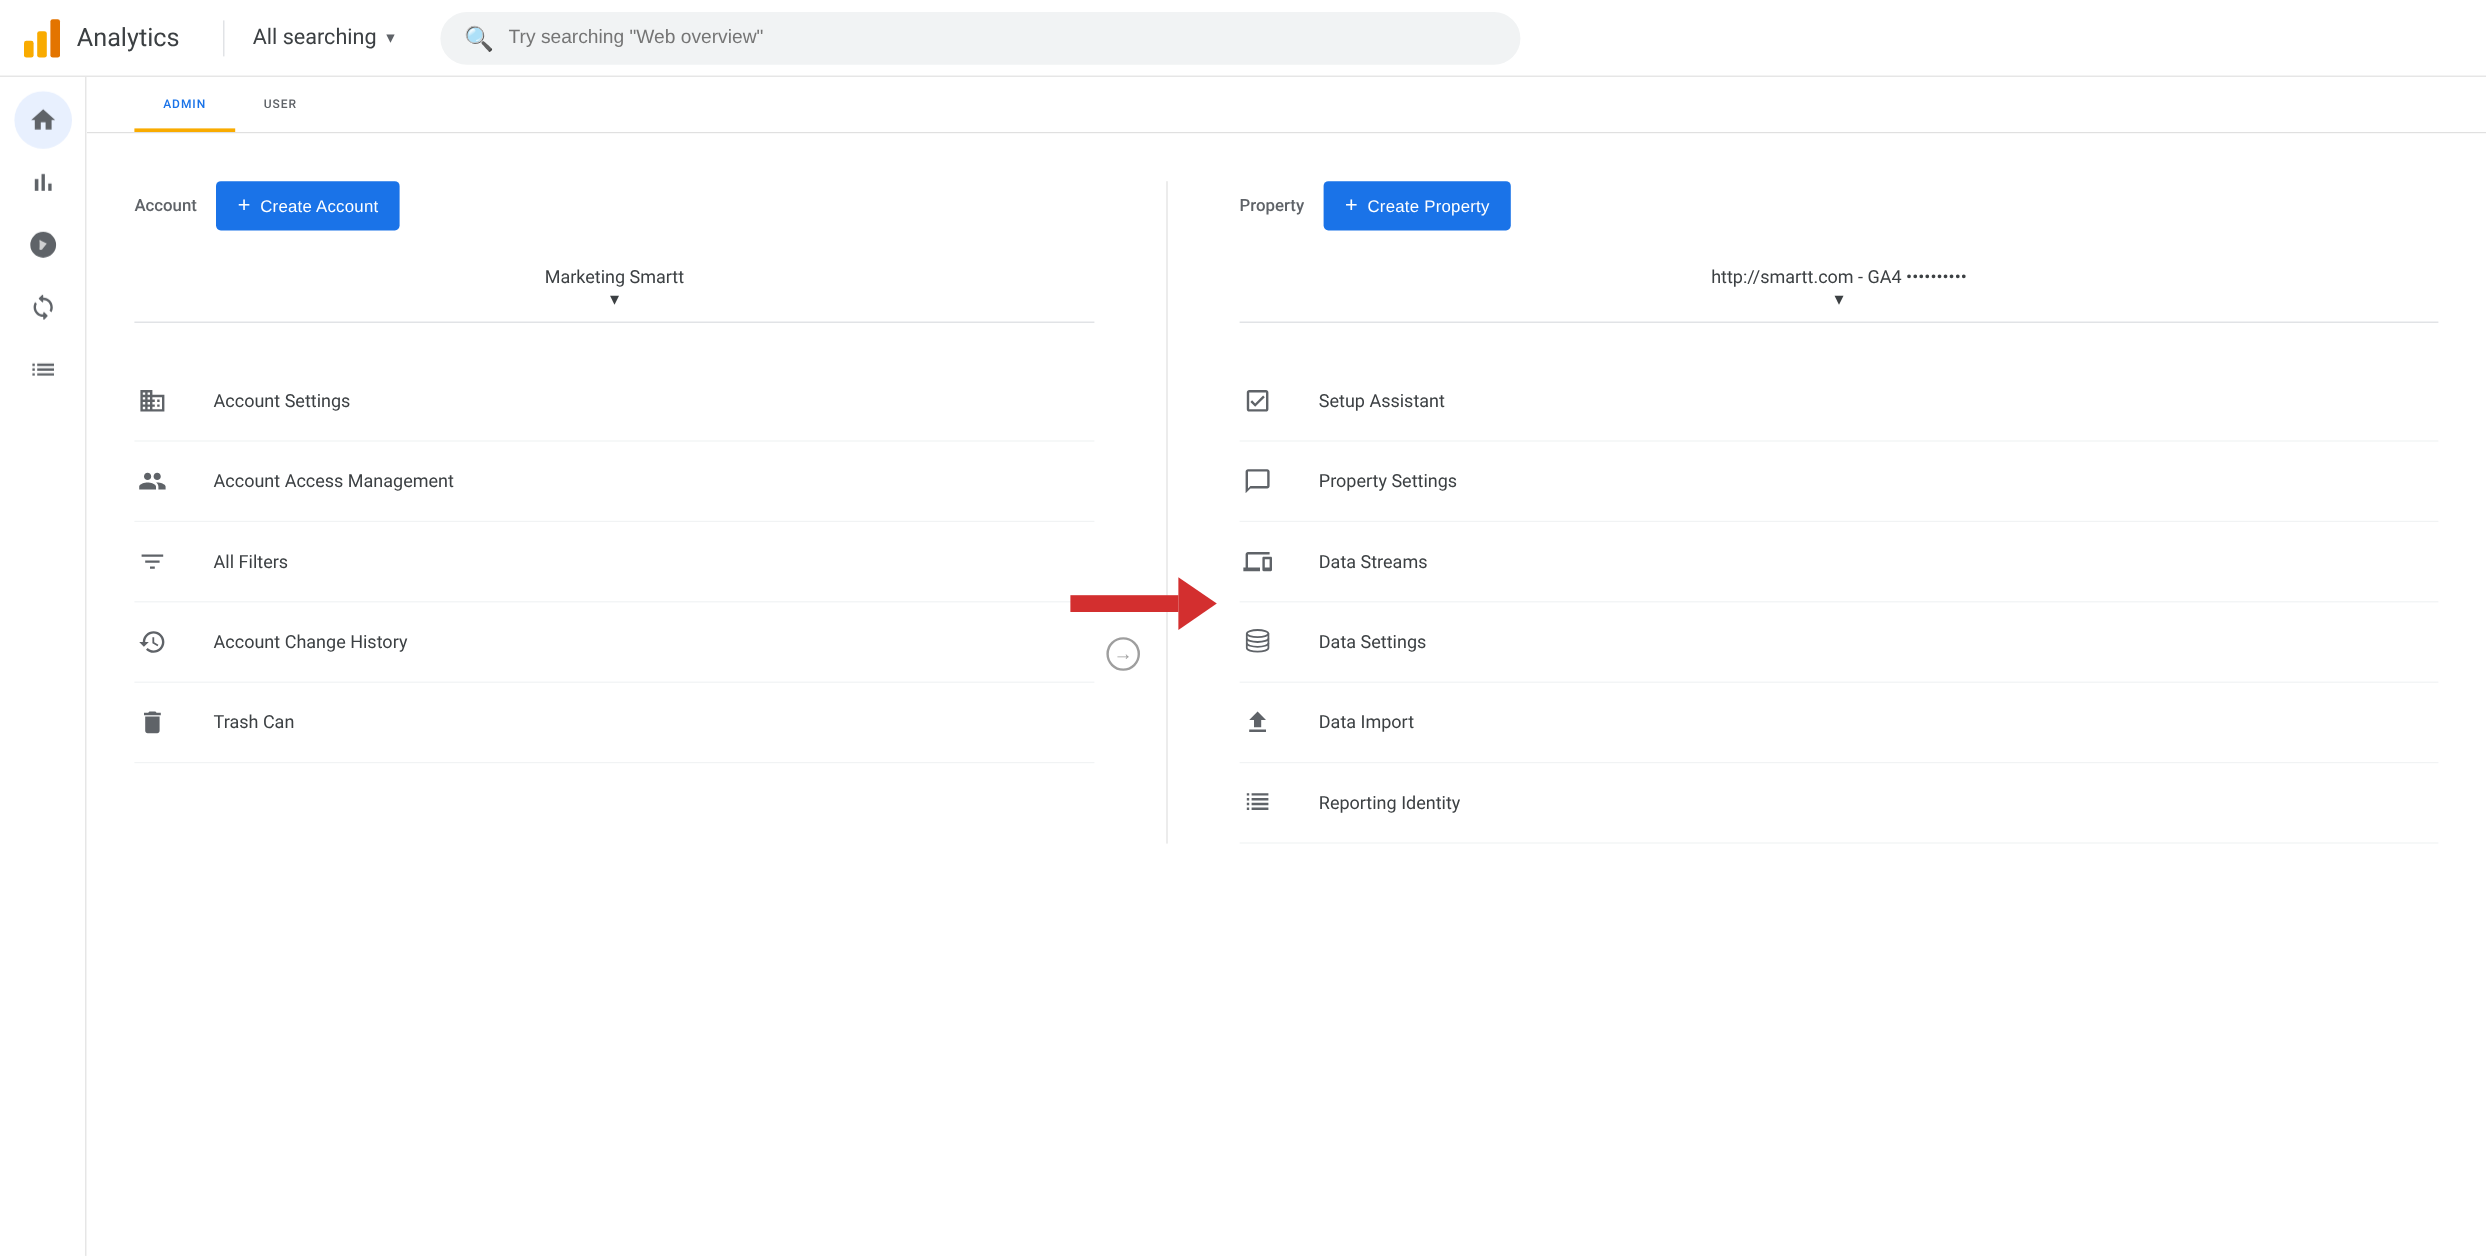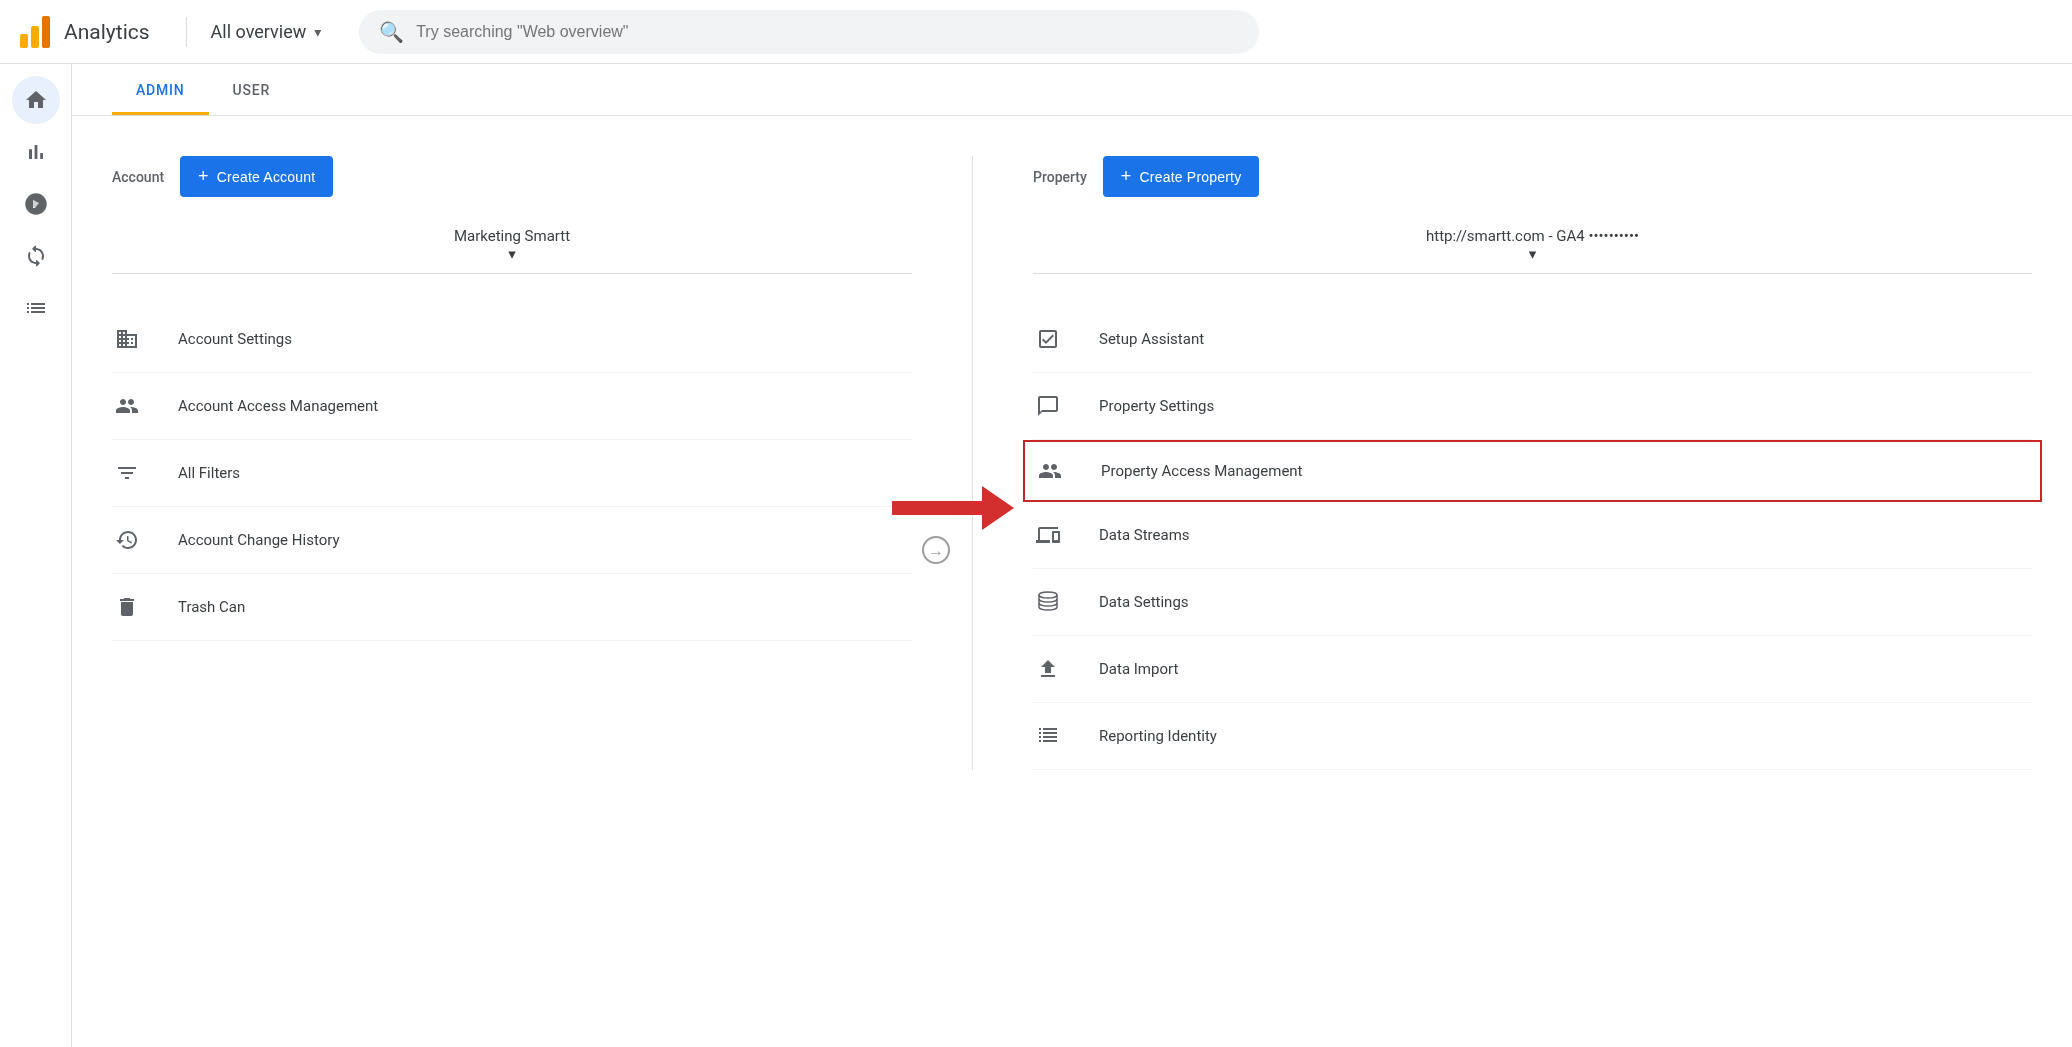--- a/index.html
+++ b/index.html
@@ -70,21 +70,21 @@
     }
 
     
     .tabs-bar {
       display: flex; padding: 0 40px;
       border-bottom: 1px solid #e0e0e0;
       background: #fff;
     }
     .tab {
       padding: 18px 24px 14px;
-      font-size: 14px; font-weight: 500; letter-spacing: 0.8px;
+      font-size: 10px; font-weight: 500; letter-spacing: 0.8px;
       cursor: pointer; color: #5f6368; border-bottom: 3px solid transparent;
       text-transform: uppercase;
     }
     .tab.active { color: #1a73e8; border-bottom: 3px solid #f9ab00; }
 
     
     .admin-content {
       display: flex; padding: 40px 40px 40px 40px;
       gap: 0; position: relative; justify-content: flex-end;
     }
@@ -159,21 +159,21 @@
       <div class="logo-bar logo-bar-1"></div>
       <div class="logo-bar logo-bar-2"></div>
       <div class="logo-bar logo-bar-3"></div>
     </div>
     <span class="app-name">Analytics</span>
   </div>
 
   <div class="divider-v"></div>
 
   <div class="account-selector">
-    <span>All overview</span>
+    <span>All searching</span>
     <span class="dropdown-arrow">▾</span>
   </div>
 
   <div class="search-bar">
     <span class="search-icon">🔍</span>
     <input class="search-input" type="text" placeholder="Try searching &quot;Web overview&quot;" style="">
   </div>
 </div>
 
 <div class="sidebar">
@@ -309,28 +309,20 @@
 
       <div class="menu-item">
         <div class="menu-icon">
           <svg viewBox="0 0 24 24" width="24" height="24" fill="#5f6368">
             <path d="M20 2H4c-1.1 0-2 .9-2 2v18l4-4h14c1.1 0 2-.9 2-2V4c0-1.1-.9-2-2-2zm0 14H6l-2 2V4h16v12z"></path>
           </svg>
         </div>
         <span>Property Settings</span>
       </div>
 
-      <div class="menu-item" style="border: 2px solid #c62828; padding: 14px 10px; margin: 0 -10px 0 -10px; background: #fff;">
-        <div class="menu-icon">
-          <svg viewBox="0 0 24 24" width="24" height="24" fill="#5f6368">
-            <path d="M16 11c1.66 0 2.99-1.34 2.99-3S17.66 5 16 5c-1.66 0-3 1.34-3 3s1.34 3 3 3zm-8 0c1.66 0 2.99-1.34 2.99-3S9.66 5 8 5C6.34 5 5 6.34 5 8s1.34 3 3 3zm0 2c-2.33 0-7 1.17-7 3.5V19h14v-2.5c0-2.33-4.67-3.5-7-3.5zm8 0c-.29 0-.62.02-.97.05 1.16.84 1.97 1.97 1.97 3.45V19h6v-2.5c0-2.33-4.67-3.5-7-3.5z"></path>
-          </svg>
-        </div>
-        <span>Property Access Management</span>
-      </div>
 
       <div class="menu-item">
         <div class="menu-icon">
           <svg viewBox="0 0 24 24" width="24" height="24" fill="#5f6368">
             <path d="M4 6h18V4H4c-1.1 0-2 .9-2 2v11H0v3h14v-3H4V6zm19 2h-6c-.55 0-1 .45-1 1v10c0 .55.45 1 1 1h6c.55 0 1-.45 1-1V9c0-.55-.45-1-1-1zm-1 9h-4v-7h4v7z"></path>
           </svg>
         </div>
         <span>Data Streams</span>
       </div>
 

